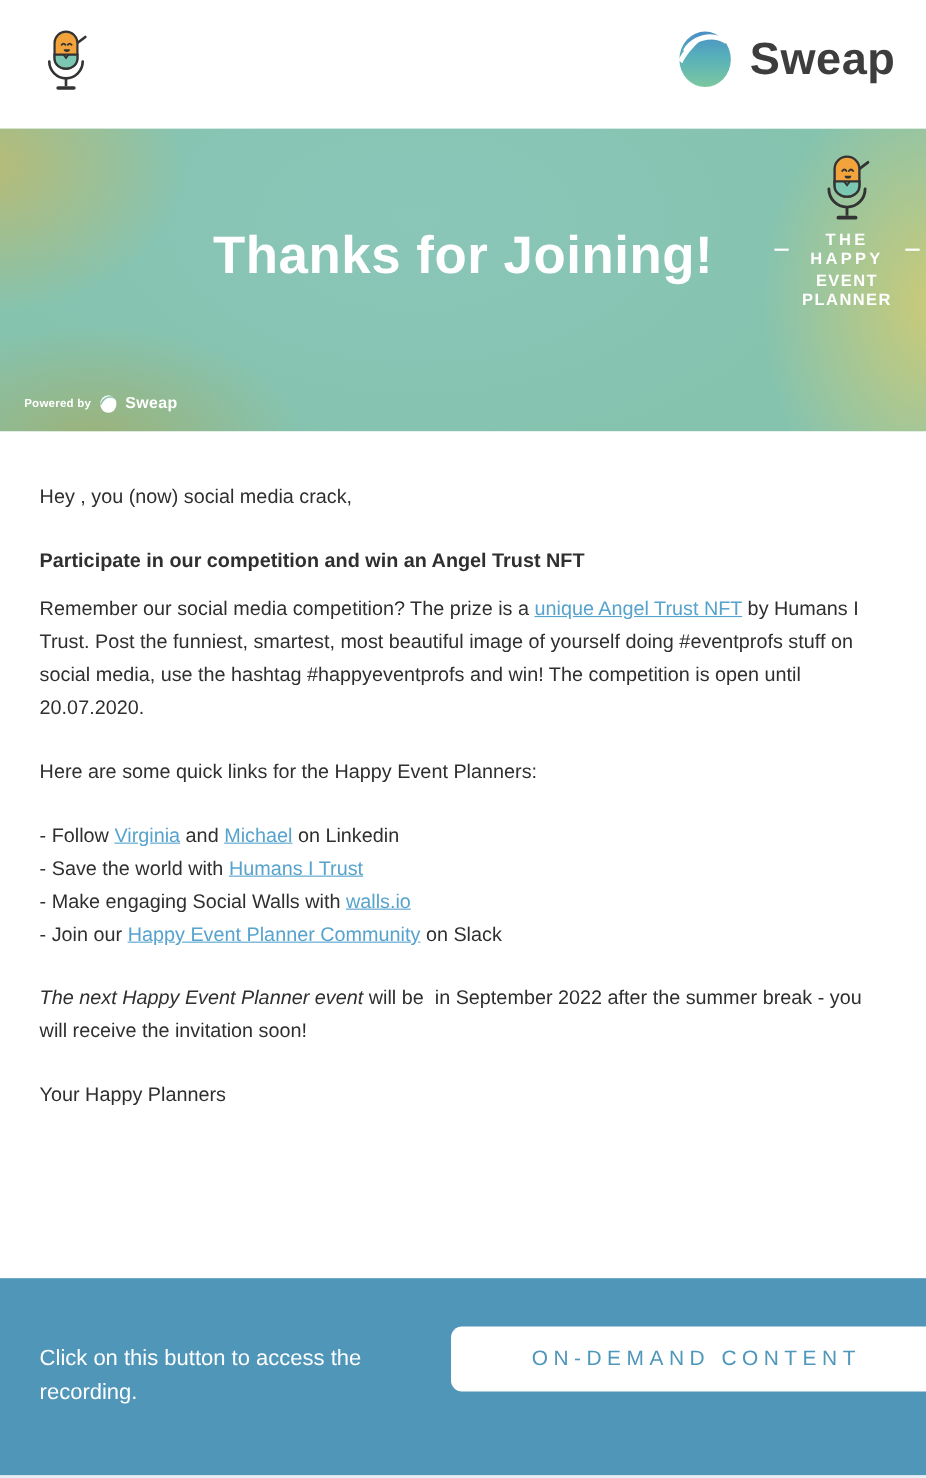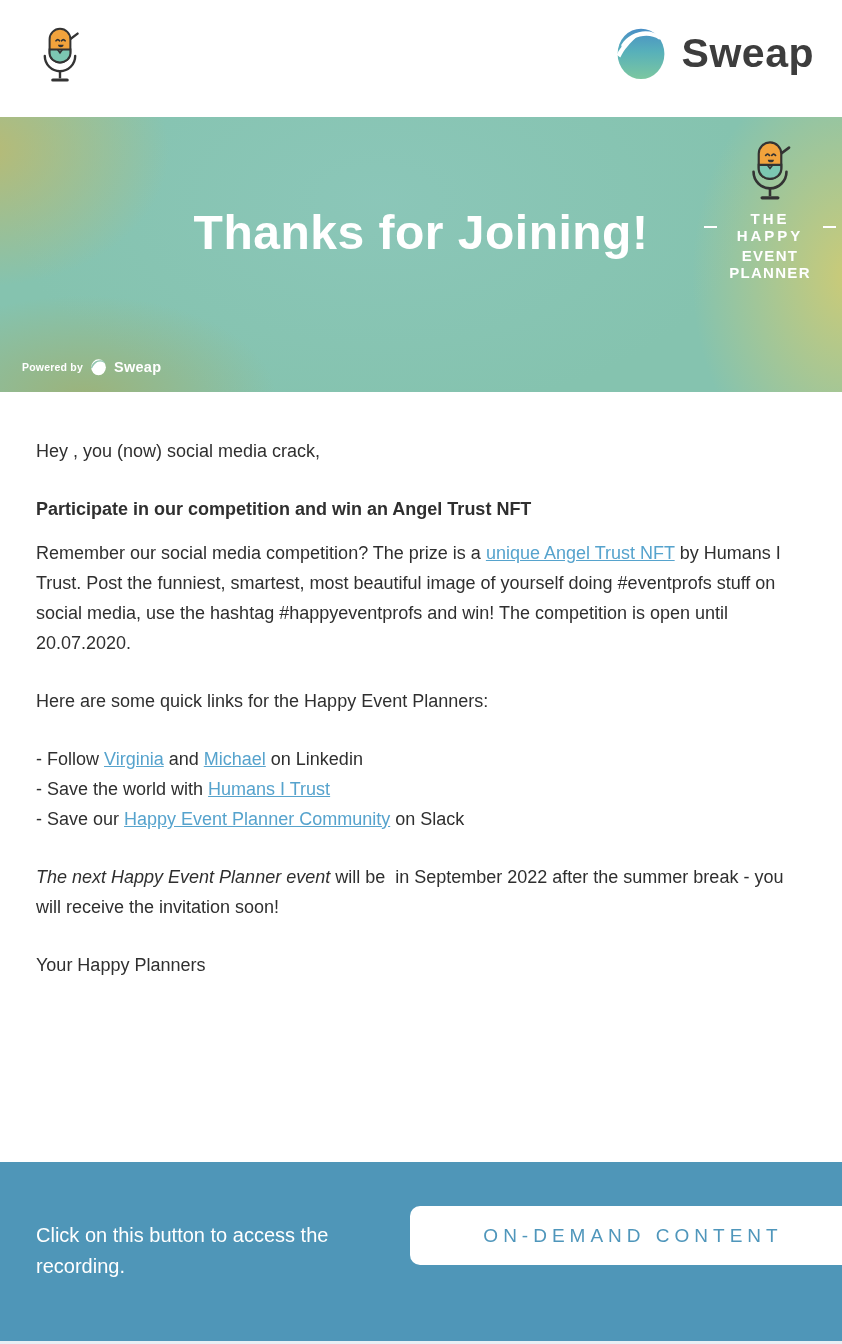--- a/index.html
+++ b/index.html
@@ -138,21 +138,22 @@
 
     <p class="bold">Participate in our competition and win an Angel Trust NFT</p>
 
     <p><span>Remember our social media competition? The prize is a </span><a class="link">unique Angel Trust NFT</a><span> by Humans I Trust. Post the funniest, smartest, most beautiful image of yourself doing #eventprofs stuff on social media, use the hashtag #happyeventprofs and win! The competition is open until 20.07.2020.</span></p>
 
     <p>Here are some quick links for the Happy Event Planners:</p>
 
     <p class="linklist">
       <span class="row" style="display:block"><span>- Follow </span><a class="link">Virginia</a><span> and </span><a class="link">Michael</a><span> on Linkedin</span></span>
       <span class="row" style="display:block"><span>- Save the world with </span><a class="link">Humans I Trust</a><span></span></span>
-      <span class="row" style="display:block"><span>- Save our </span><a class="link">Happy Event Planner Community</a><span> on Slack</span></span>
+      <span class="row" style="display:block"><span>- Make engaging Social Walls with </span><a class="link">walls.io</a><span></span></span>
+      <span class="row" style="display:block"><span>- Join our </span><a class="link">Happy Event Planner Community</a><span> on Slack</span></span>
     </p>
 
     <p><em>The next Happy Event Planner event</em><span> will be &nbsp;in September 2022 after the summer break - you will receive the invitation soon!</span></p>
 
     <p>Your Happy Planners</p>
   </main>
 
   <footer class="cta">
     <div class="cta-text">Click on this button to access the recording.</div>
     <a class="cta-button">ON-DEMAND CONTENT</a>

